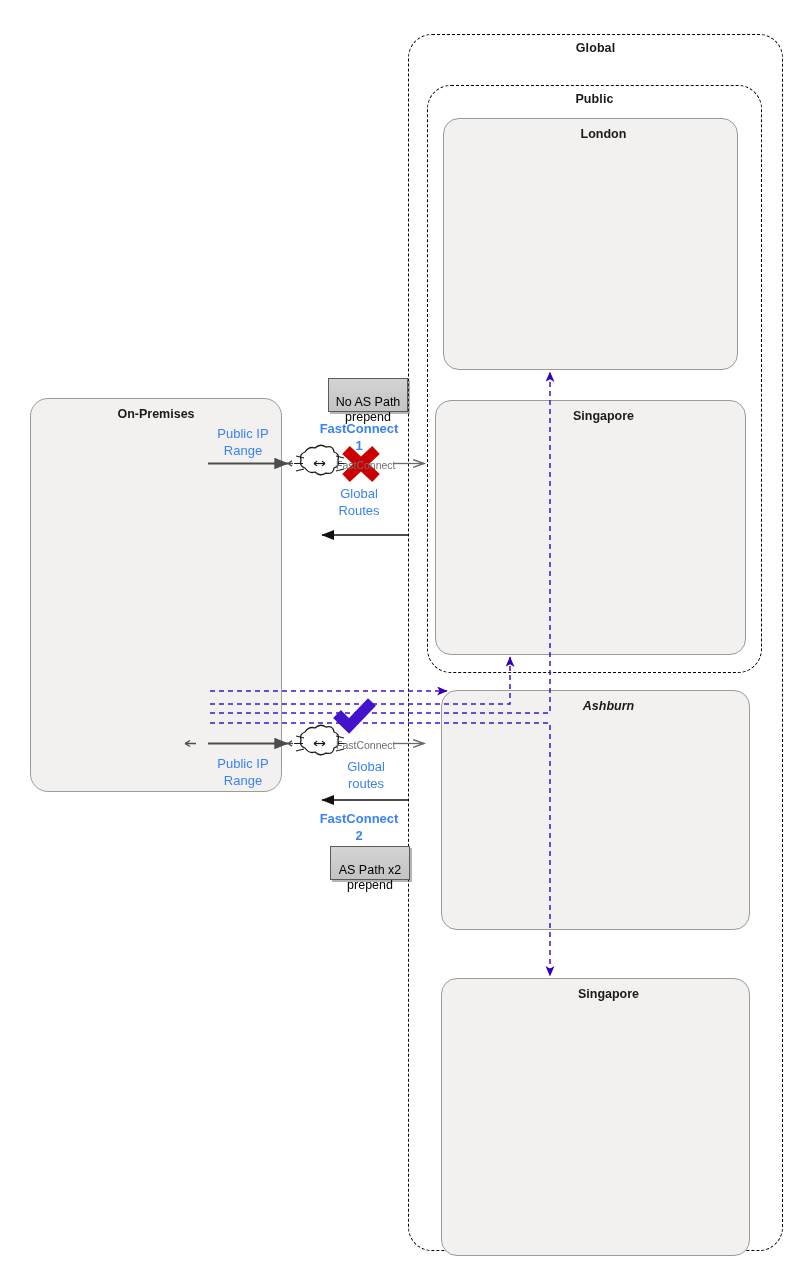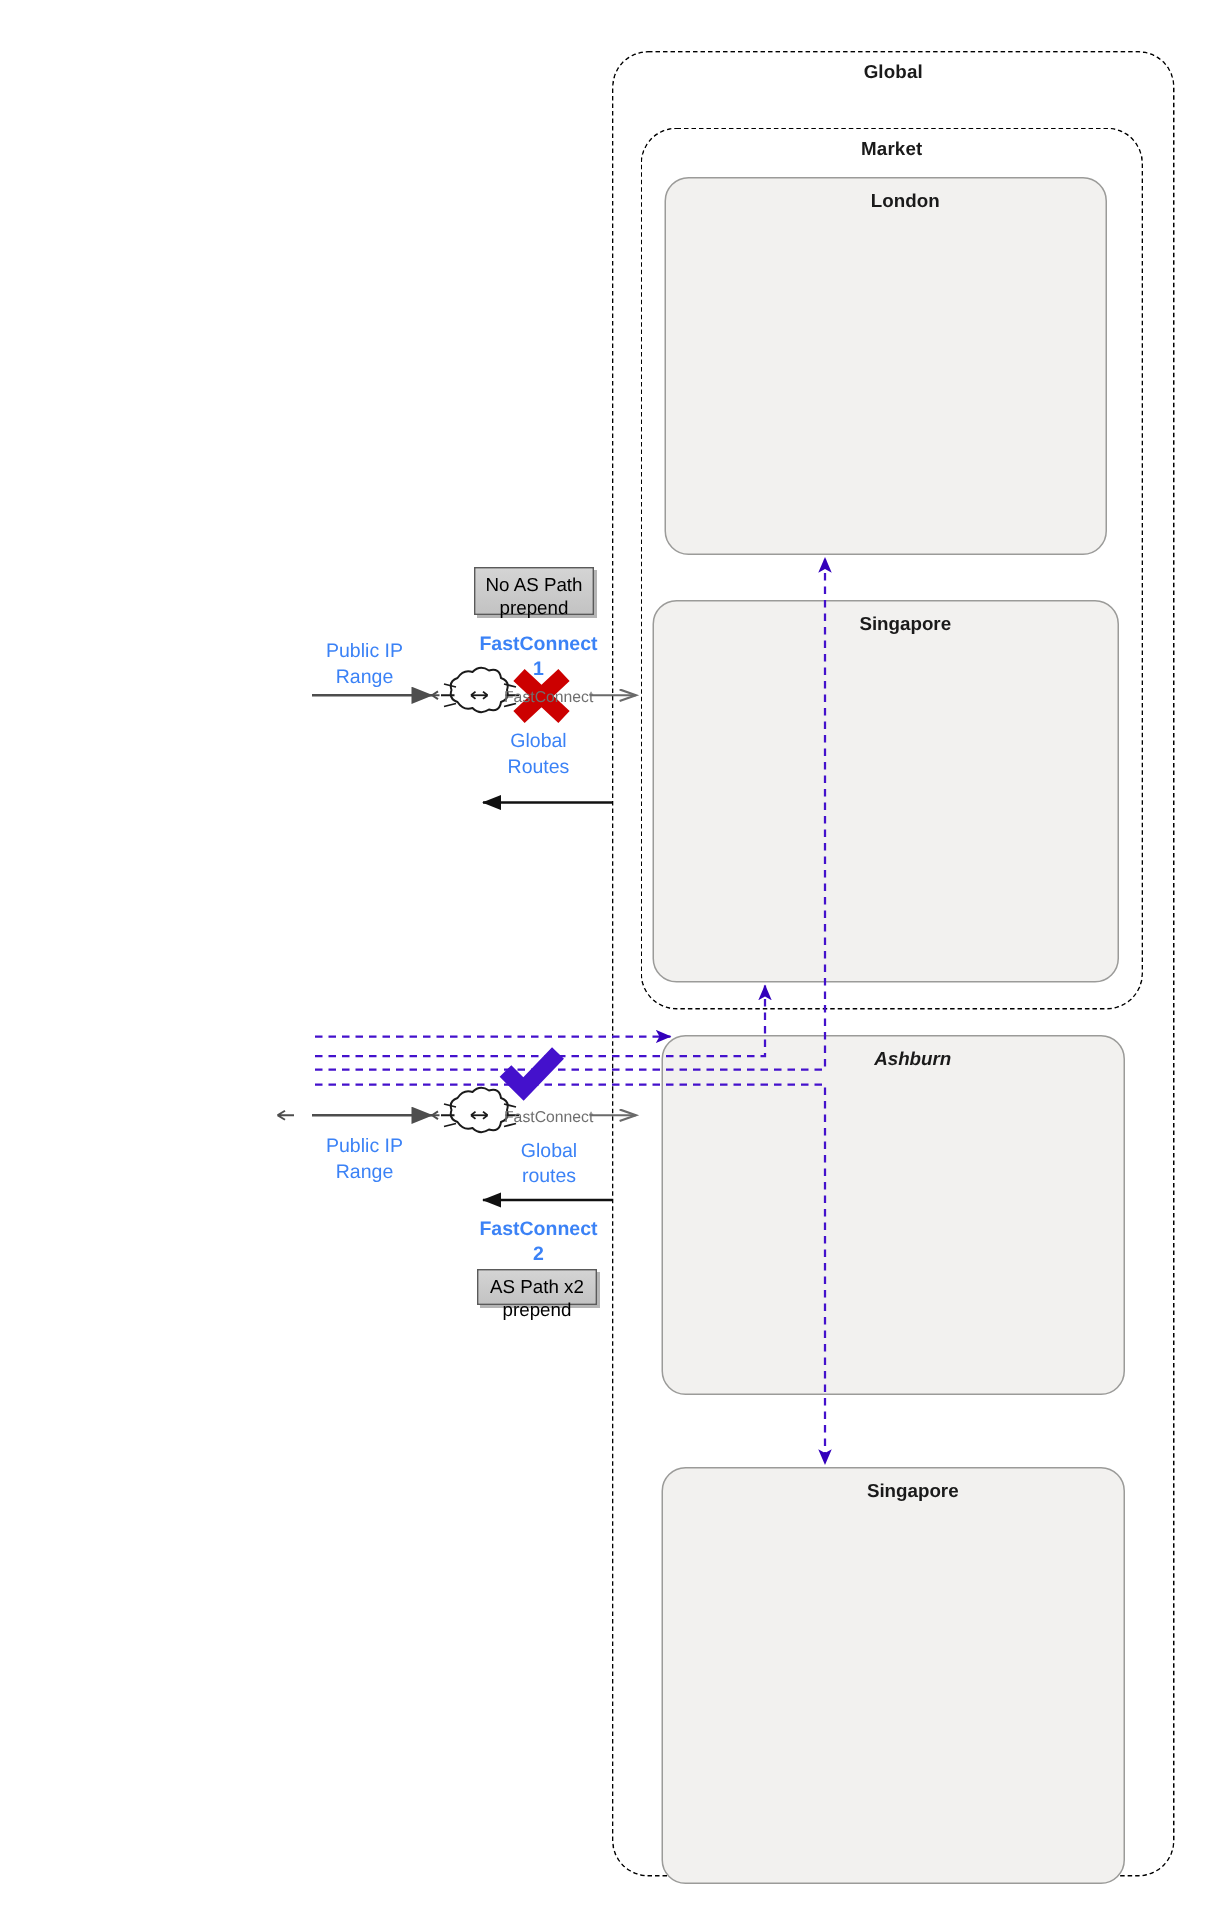--- a/index.html
+++ b/index.html
@@ -62,57 +62,61 @@
   .lbl.small-gray{font-size:10.5px;color:#6f6f6f;font-weight:normal;}
 
   
   .note-box{
     position:absolute;
     background:linear-gradient(#d4d4d4,#c3c3c3);
     border:1.4px solid #5a5a5a;
     box-shadow:2px 2px 0 rgba(90,90,90,.45);
     font-size:12.5px;line-height:15px;color:#000;
     text-align:center;
-    padding:4px 3px;
+    padding:16px 3px;
     box-sizing:border-box;
     white-space:pre-line;
+    margin-left:12px;
   }
 
   
   .overlay{position:absolute;left:0;top:0;width:811px;height:1281px;pointer-events:none;}
 </style>
 </head>
 <body>
 
 <div class="canvas">
 
   <div class="dashed-box" style="left:408px;top:34px;width:375px;height:1217px;">
     <div class="box-title">Global</div>
   </div>
 
   <div class="dashed-box" style="left:427px;top:85px;width:335px;height:588px;">
-    <div class="box-title">Market</div>
+    <div class="box-title">Public</div>
   </div>
 
   <div class="region-box" style="left:443px;top:118px;width:295px;height:252px;">
     <div class="box-title">London</div>
   </div>
 
   <div class="region-box" style="left:435px;top:400px;width:311px;height:255px;">
     <div class="box-title">Singapore</div>
   </div>
 
   <div class="region-box" style="left:441px;top:690px;width:309px;height:240px;font-style:italic;">
     <div class="box-title">Ashburn</div>
   </div>
 
   <div class="region-box" style="left:441px;top:978px;width:309px;height:278px;">
     <div class="box-title">Singapore</div>
   </div>
 
+  <div class="onprem-box" style="left:30px;top:398px;width:252px;height:394px;">
+    <div class="box-title">On-Premises</div>
+  </div>
 
   <svg class="overlay" width="811" height="1281" viewBox="0 0 811 1281">
     <defs>
       <marker id="ar-gray" markerWidth="9" markerHeight="9" refX="7.6" refY="3.2" orient="auto" markerUnits="strokeWidth">
         <path d="M0,0 L8,3.2 L0,6.4 z" fill="#4d4d4d"></path>
       </marker>
       <marker id="ar-gray-thin" markerWidth="11" markerHeight="11" refX="9" refY="3.4" orient="auto" markerUnits="strokeWidth">
         <path d="M0.6,0.4 L9,3.4 L0.6,6.4" fill="none" stroke="#6a6a6a" stroke-width="1.1"></path>
       </marker>
       <marker id="ar-black" markerWidth="9" markerHeight="9" refX="7.6" refY="3.2" orient="auto" markerUnits="strokeWidth">

